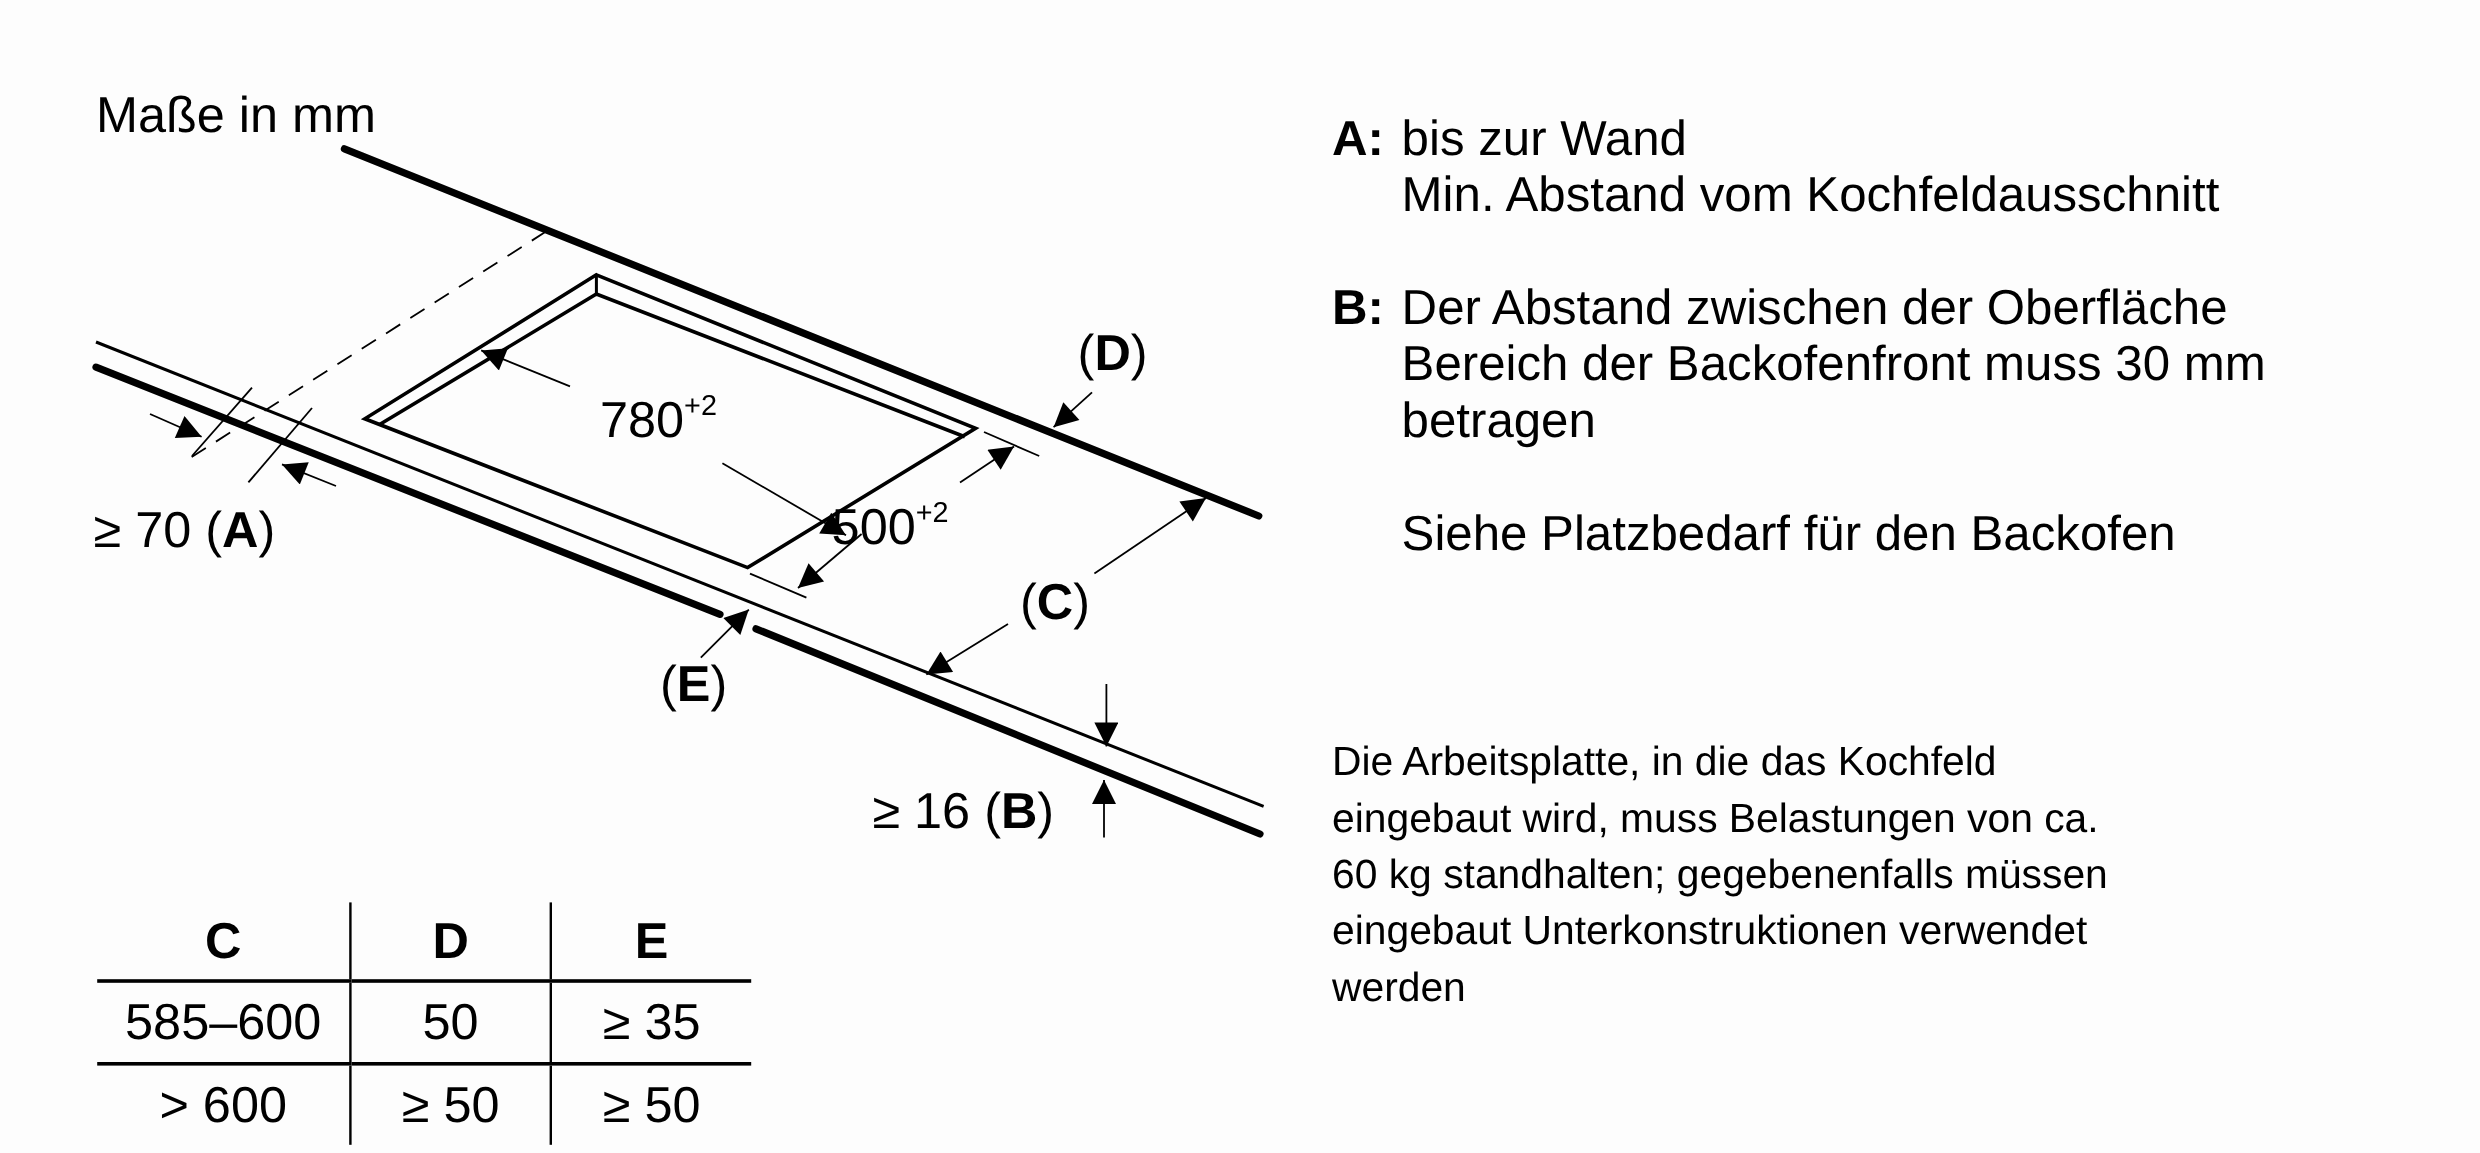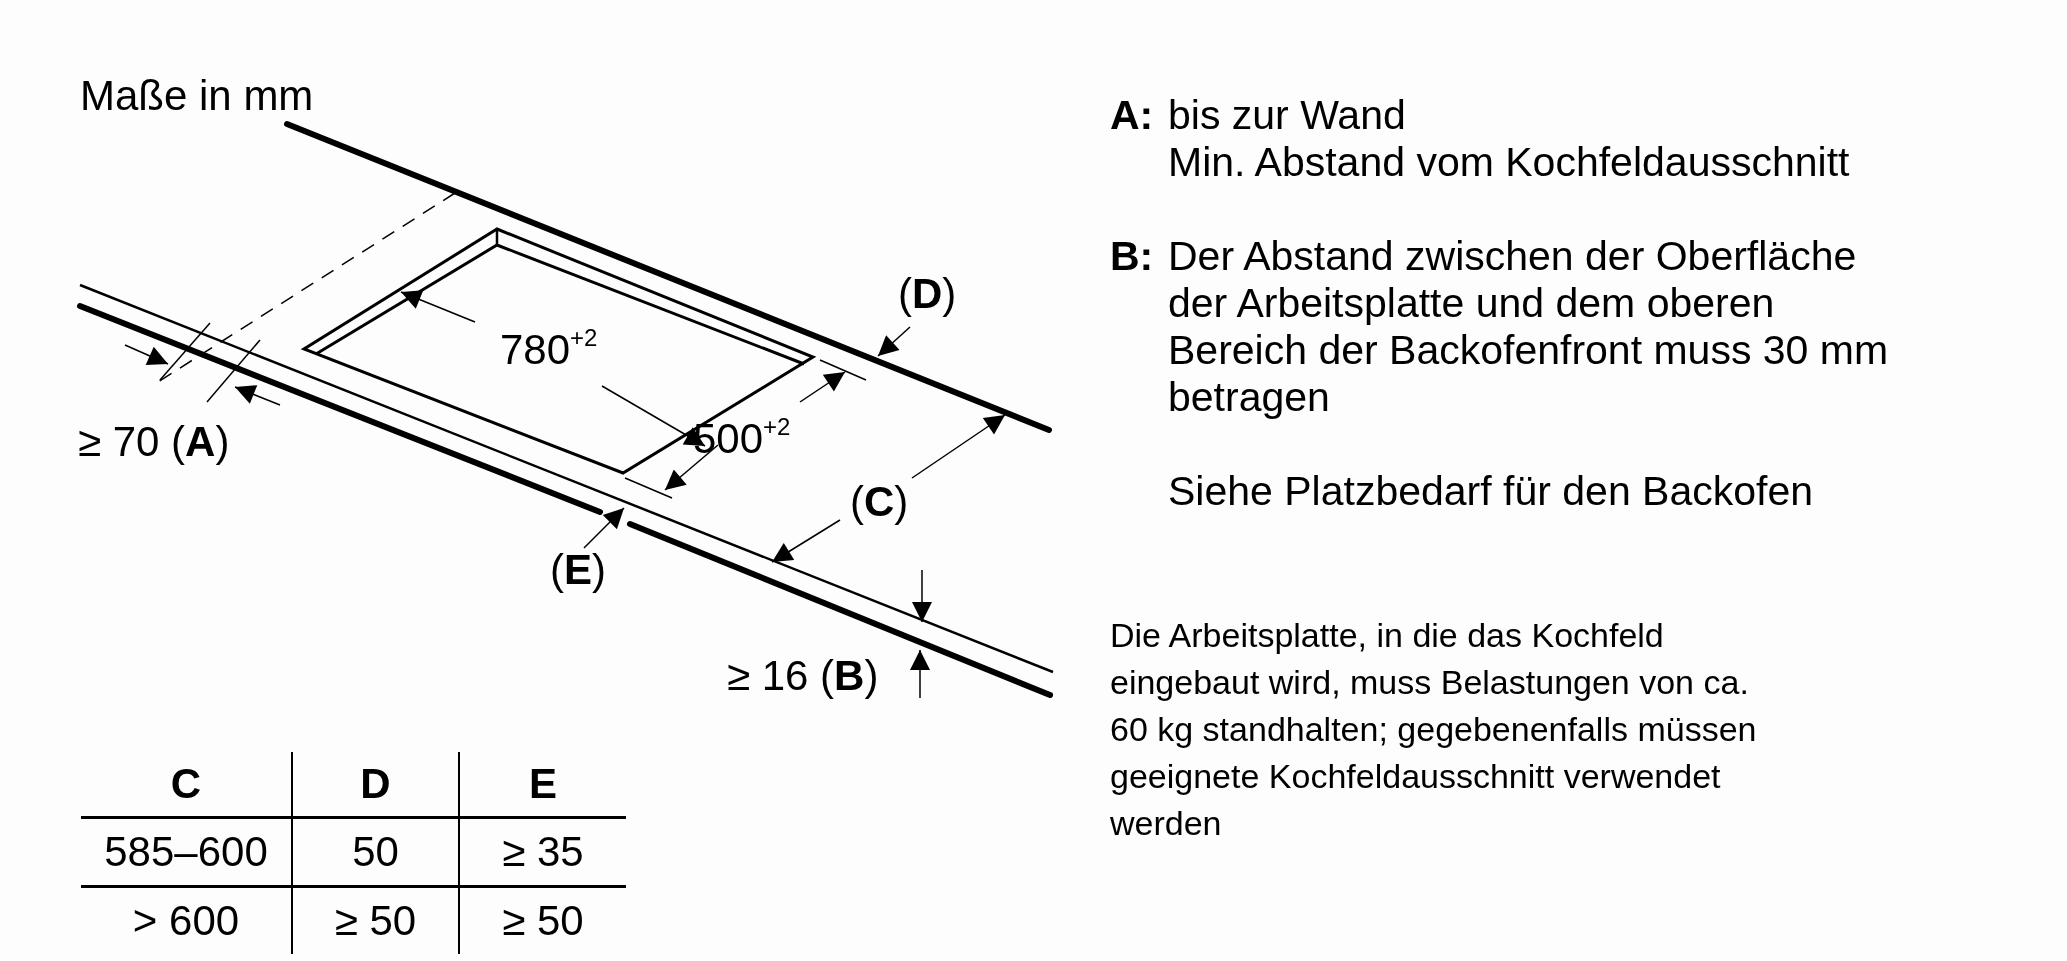--- a/index.html
+++ b/index.html
@@ -103,33 +103,32 @@
     <span class="key">A:</span>
     <span class="txt">
       <span class="line">bis zur Wand</span>
       <span class="line">Min. Abstand vom Kochfeldausschnitt</span>
     </span>
   </div>
   <div class="entry">
     <span class="key">B:</span>
     <span class="txt">
       <span class="line">Der Abstand zwischen der Oberfläche</span>
-      <span class="line">der Arbeitsplatte und dem oberen</span>
       <span class="line">Bereich der Backofenfront muss 30 mm</span>
       <span class="line">betragen</span>
     </span>
   </div>
   <div class="note">Siehe Platzbedarf für den Backofen</div>
 </div>
 
 <div id="note2">
   <span class="line">Die Arbeitsplatte, in die das Kochfeld</span>
   <span class="line">eingebaut wird, muss Belastungen von ca.</span>
   <span class="line">60 kg standhalten; gegebenenfalls müssen</span>
-  <span class="line">geeignete Kochfeldausschnitt verwendet</span>
+  <span class="line">eingebaut Unterkonstruktionen verwendet</span>
   <span class="line">werden</span>
 </div>
 
 <table id="dims">
   <tbody>
       <tr class="hr">
     <th class="c1">C</th>
     <th class="c2">D</th>
     <th class="c3">E</th>
   </tr>

